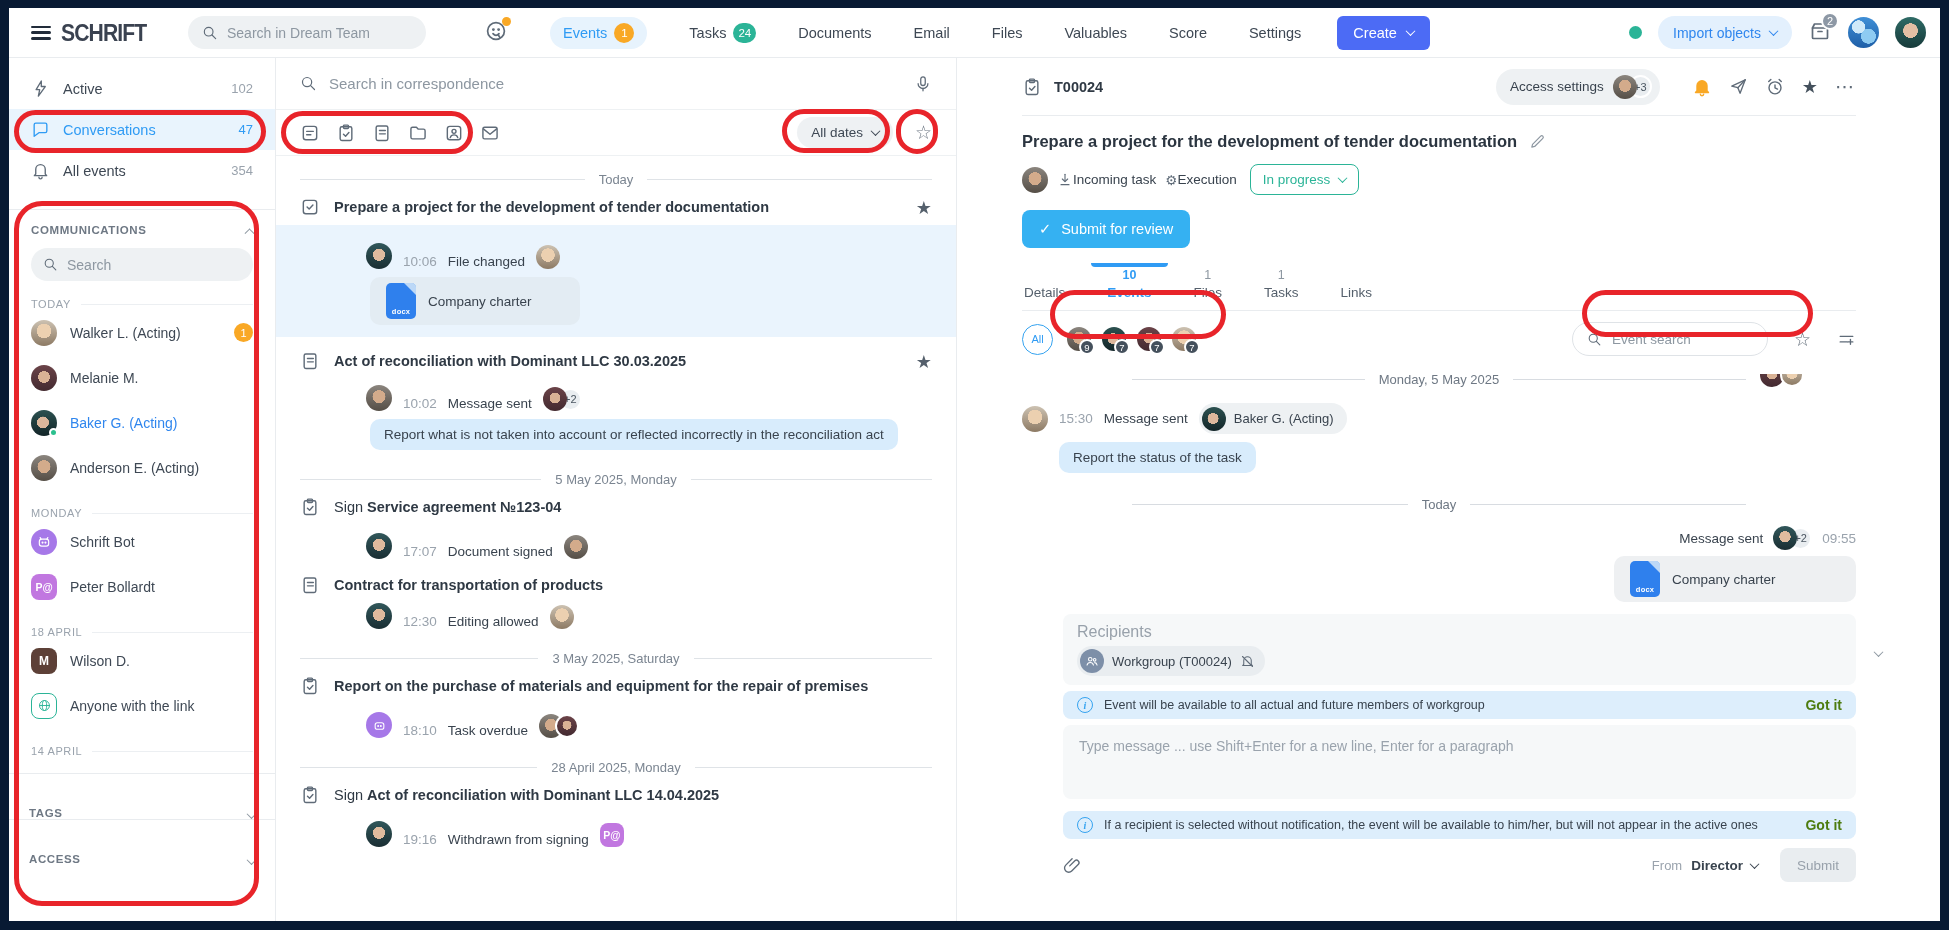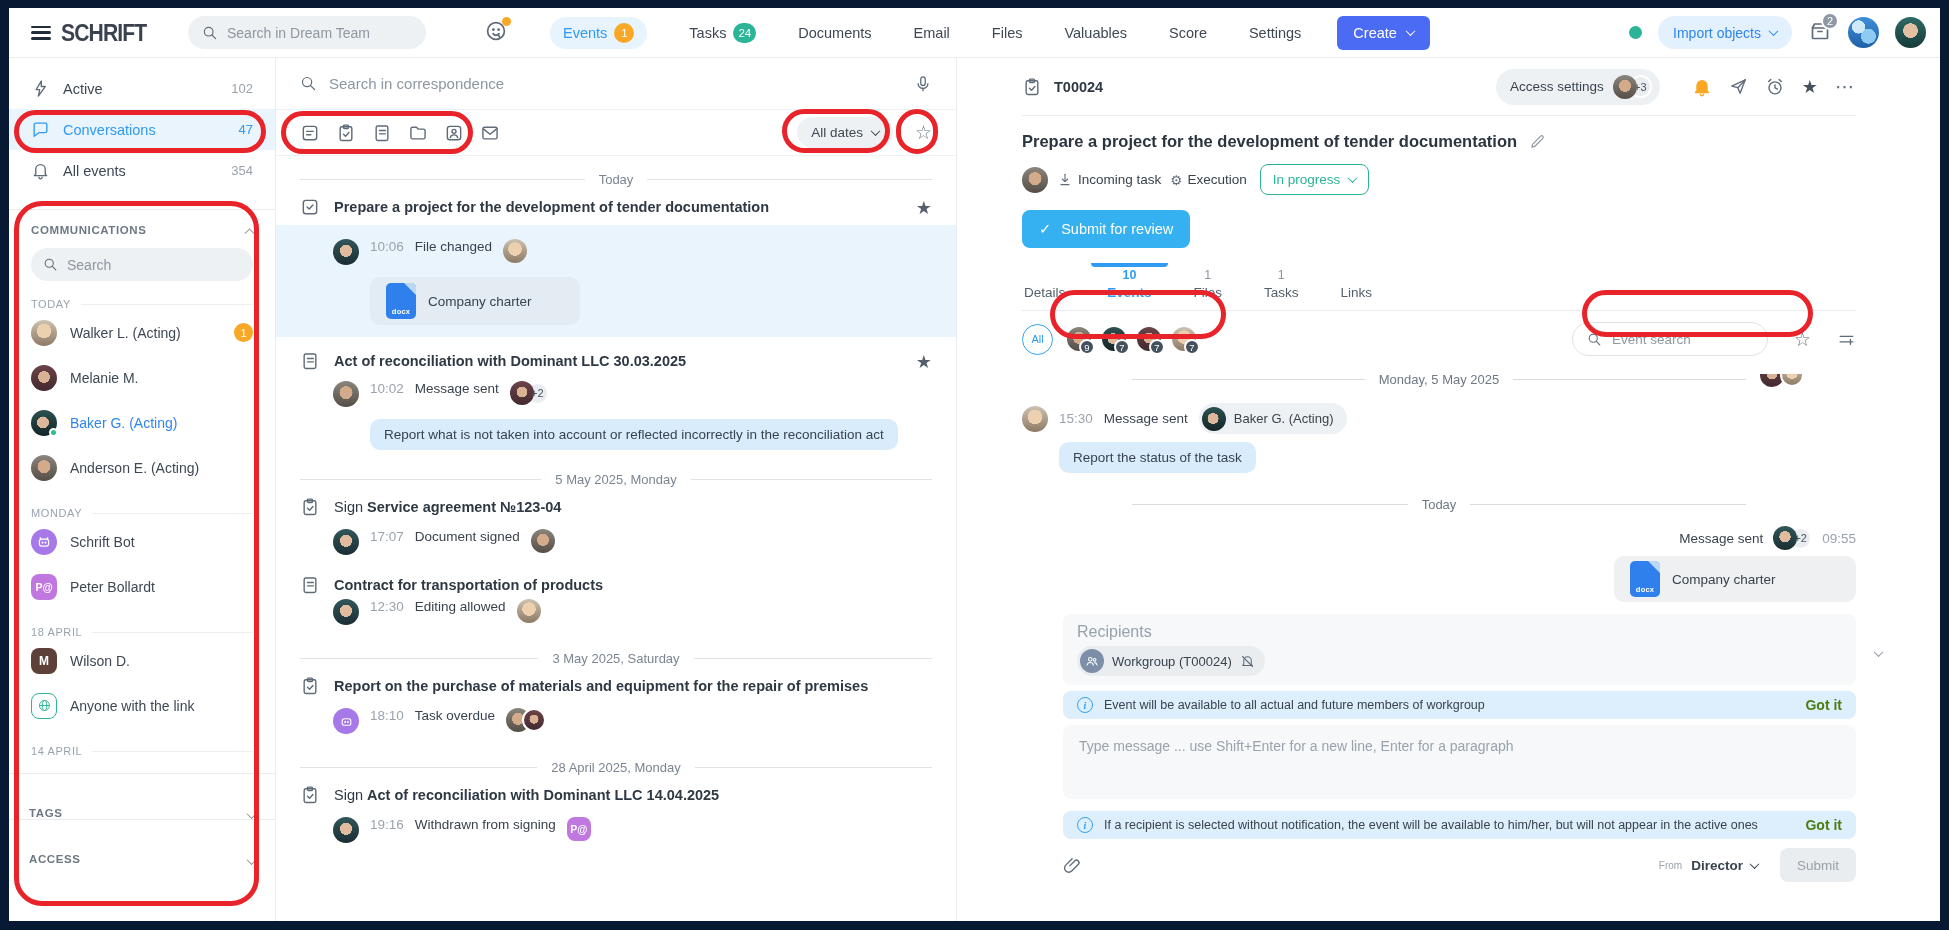--- a/index.html
+++ b/index.html
@@ -76,42 +76,42 @@
 .mfilters{display:flex;align-items:center;height:46px;padding:0 24px;border-bottom:1px solid #eef1f3;}
 .fics{display:flex;align-items:center;gap:16px;}
 .alldates{margin-left:auto;display:flex;align-items:center;gap:9px;background:var(--pill_gray);border-radius:16px;height:31px;padding:0 14px;font-size:13.5px;color:#3e4854;cursor:pointer;}
 .mstar{margin-left:22px;font-size:19px;color:#6e7884;cursor:pointer;}
 .fdiv{display:flex;align-items:center;gap:14px;margin:16px 24px 0;color:#7b8591;font-size:13px;}
 .fdiv:before,.fdiv:after{content:"";flex:1;height:1px;background:#dfe3e7;}
 .fhead{display:flex;align-items:flex-start;gap:14px;padding:0 24px;margin-top:10px;font-size:14.5px;color:#2f3944;cursor:pointer;}
 .fhead .tt{line-height:20px;}
 .fhead b{font-weight:bold;}
 .fstar{margin-left:auto;font-size:18px;color:#55606c;}
-.fmeta{display:flex;align-items:flex-start;gap:11px;padding:0 24px 0 57px;margin-top:8px;font-size:13.5px;color:#39434e;height:30px;}
+.fmeta{display:flex;align-items:flex-end;gap:11px;padding:0 24px 0 90px;margin-top:8px;font-size:13.5px;color:#39434e;height:30px;}
 .fmeta .tm{color:#9aa3ad;}
 .fhl{background:var(--highlight);padding:6px 0 12px;margin-top:6px;}
 .fattach{display:flex;align-items:center;gap:12px;background:#eef0f2;border-radius:10px;height:48px;margin:8px 24px 0 94px;padding:0 16px;width:210px;font-size:13.5px;color:#39434e;cursor:pointer;}
 .fhl .fattach{background:#e3ecf3;}
 .docx{width:30px;height:36px;border-radius:5px;background:var(--docx_blue);position:relative;flex:none;display:flex;align-items:flex-end;justify-content:center;}
 .docx:before{content:"";position:absolute;top:0;right:0;border:6px solid #fff0;border-top-color:#bcd8f7;border-right-color:#bcd8f7;border-radius:0 5px 0 4px;}
 .docx span{color:#fff;font-size:7.5px;font-weight:bold;margin-bottom:3px;letter-spacing:.2px;}
 .bubble{display:inline-block;background:var(--bubble);border-radius:10px;padding:8px 14px;margin:8px 24px 0 94px;font-size:13.5px;color:#39434e;}
 
 .rightp{position:absolute;top:50px;left:948px;right:0;bottom:0;background:#fff;overflow:hidden;}
 .rc{padding:0 84px 0 65px;}
 .rhead{display:flex;align-items:center;height:58px;border-bottom:1px solid var(--border);gap:12px;}
 .rid{font-size:14.5px;font-weight:bold;color:#2f3944;}
 .accessp{margin-left:auto;display:flex;align-items:center;gap:9px;background:var(--pill_gray);border-radius:18px;height:36px;padding:0 8px 0 14px;font-size:13.5px;color:#39434e;cursor:pointer;}
 .ricons{display:flex;align-items:center;gap:17px;margin-left:20px;color:#5f6b78;}
 .ricons .bell{color:var(--orange);}
 .rstar{font-size:18px;color:#44505c;cursor:pointer;}
 .rmore{font-size:19px;color:#5f6b78;letter-spacing:2px;cursor:pointer;}
 .rtitle{display:flex;align-items:center;gap:12px;margin-top:16px;font-size:16.5px;font-weight:bold;color:#2b3540;}
 .rmeta{display:flex;align-items:center;gap:9px;margin-top:13px;font-size:13.5px;color:#39434e;}
-.rmeta .lab{display:flex;align-items:center;gap:5px;}
+.rmeta .lab{display:flex;align-items:center;}
 .statpill{display:flex;align-items:center;gap:9px;border:1.4px solid var(--teal);color:var(--teal);border-radius:8px;height:31px;padding:0 12px;font-size:13.5px;margin-left:4px;cursor:pointer;}
 .submitrev{display:inline-flex;align-items:center;gap:10px;background:#35b1f2;color:#fff;border-radius:8px;height:38px;padding:0 17px;font-size:14.5px;margin-top:15px;cursor:pointer;}
 .rtabs{display:flex;align-items:flex-end;gap:38px;margin-top:16px;border-bottom:1px solid var(--border);padding-bottom:0;}
 .rtab{display:flex;flex-direction:column;align-items:center;gap:2px;padding:4px 2px 10px;font-size:13.5px;color:#55606c;position:relative;cursor:pointer;}
 .rtab .ct{min-height:15px;font-size:12.5px;color:#8d97a1;}
 .rtab.act{color:var(--accent_blue);font-weight:bold;}
 .rtab.act .ct{color:var(--accent_blue);font-weight:bold;}
 .rtab.act:before{content:"";position:absolute;top:-1px;left:-14px;right:-14px;height:4px;border-radius:0 0 4px 4px;background:var(--accent_blue);}
 .rfilter{display:flex;align-items:center;margin-top:11px;}
 .allc{width:31px;height:31px;border-radius:50%;border:1.6px solid #35a3f0;color:#2f9bf4;font-size:11px;display:flex;align-items:center;justify-content:center;cursor:pointer;flex:none;}
@@ -130,21 +130,21 @@
 .composer{margin:12px 0 0 41px;}
 .recips{background:#f6f8f9;border-radius:8px;padding:9px 14px;min-height:60px;}
 .recips .rl{font-size:16px;color:#98a1ab;}
 .wchip{display:inline-flex;align-items:center;gap:8px;background:#e9edf0;border-radius:16px;height:30px;padding:2px 10px 2px 3px;font-size:13px;color:#39434e;margin-top:5px;cursor:pointer;}
 .wico{width:24px;height:24px;border-radius:50%;background:#7d8fa8;display:flex;align-items:center;justify-content:center;}
 .banner{display:flex;align-items:center;gap:11px;background:var(--banner);border-radius:8px;min-height:28px;padding:5px 14px;margin-top:6px;font-size:12.5px;color:#39434e;}
 .gotit{margin-left:auto;color:#4d7c0f;font-weight:bold;font-size:14px;cursor:pointer;white-space:nowrap;}
 .infoc{width:16px;height:16px;border-radius:50%;border:1.5px solid #35a3f0;color:#35a3f0;font-size:10px;font-style:italic;font-weight:bold;display:flex;align-items:center;justify-content:center;flex:none;font-family:"Liberation Serif",serif;}
 .msgbox{background:#f6f8f9;border-radius:8px;height:74px;padding:13px 16px;margin-top:6px;font-size:14px;color:#9aa3ad;cursor:text;}
 .cfoot{display:flex;align-items:center;margin-top:9px;height:34px;}
-.cfoot .froml{margin-left:auto;color:#9aa3ad;font-size:10px;}
+.cfoot .froml{margin-left:auto;color:#9aa3ad;font-size:13px;}
 .fromv{display:flex;align-items:center;gap:8px;margin-left:9px;font-size:13.5px;font-weight:bold;color:#39434e;cursor:pointer;}
 .csubmit{margin-left:22px;background:#e9edf0;color:#98a1ab;border-radius:8px;height:34px;padding:0 17px;display:flex;align-items:center;font-size:13.5px;cursor:pointer;}
 .cchev{position:absolute;right:58px;top:592px;color:#8d97a1;cursor:pointer;}
 .clipav{position:absolute;top:316px;right:136px;height:15px;overflow:hidden;}
 .clipav .in{display:flex;gap:2px;transform:translateY(-11px);}
 
 .ann{position:absolute;border:5px solid var(--annotation_red);pointer-events:none;z-index:40;}
 </style>
 </head>
 <body>

